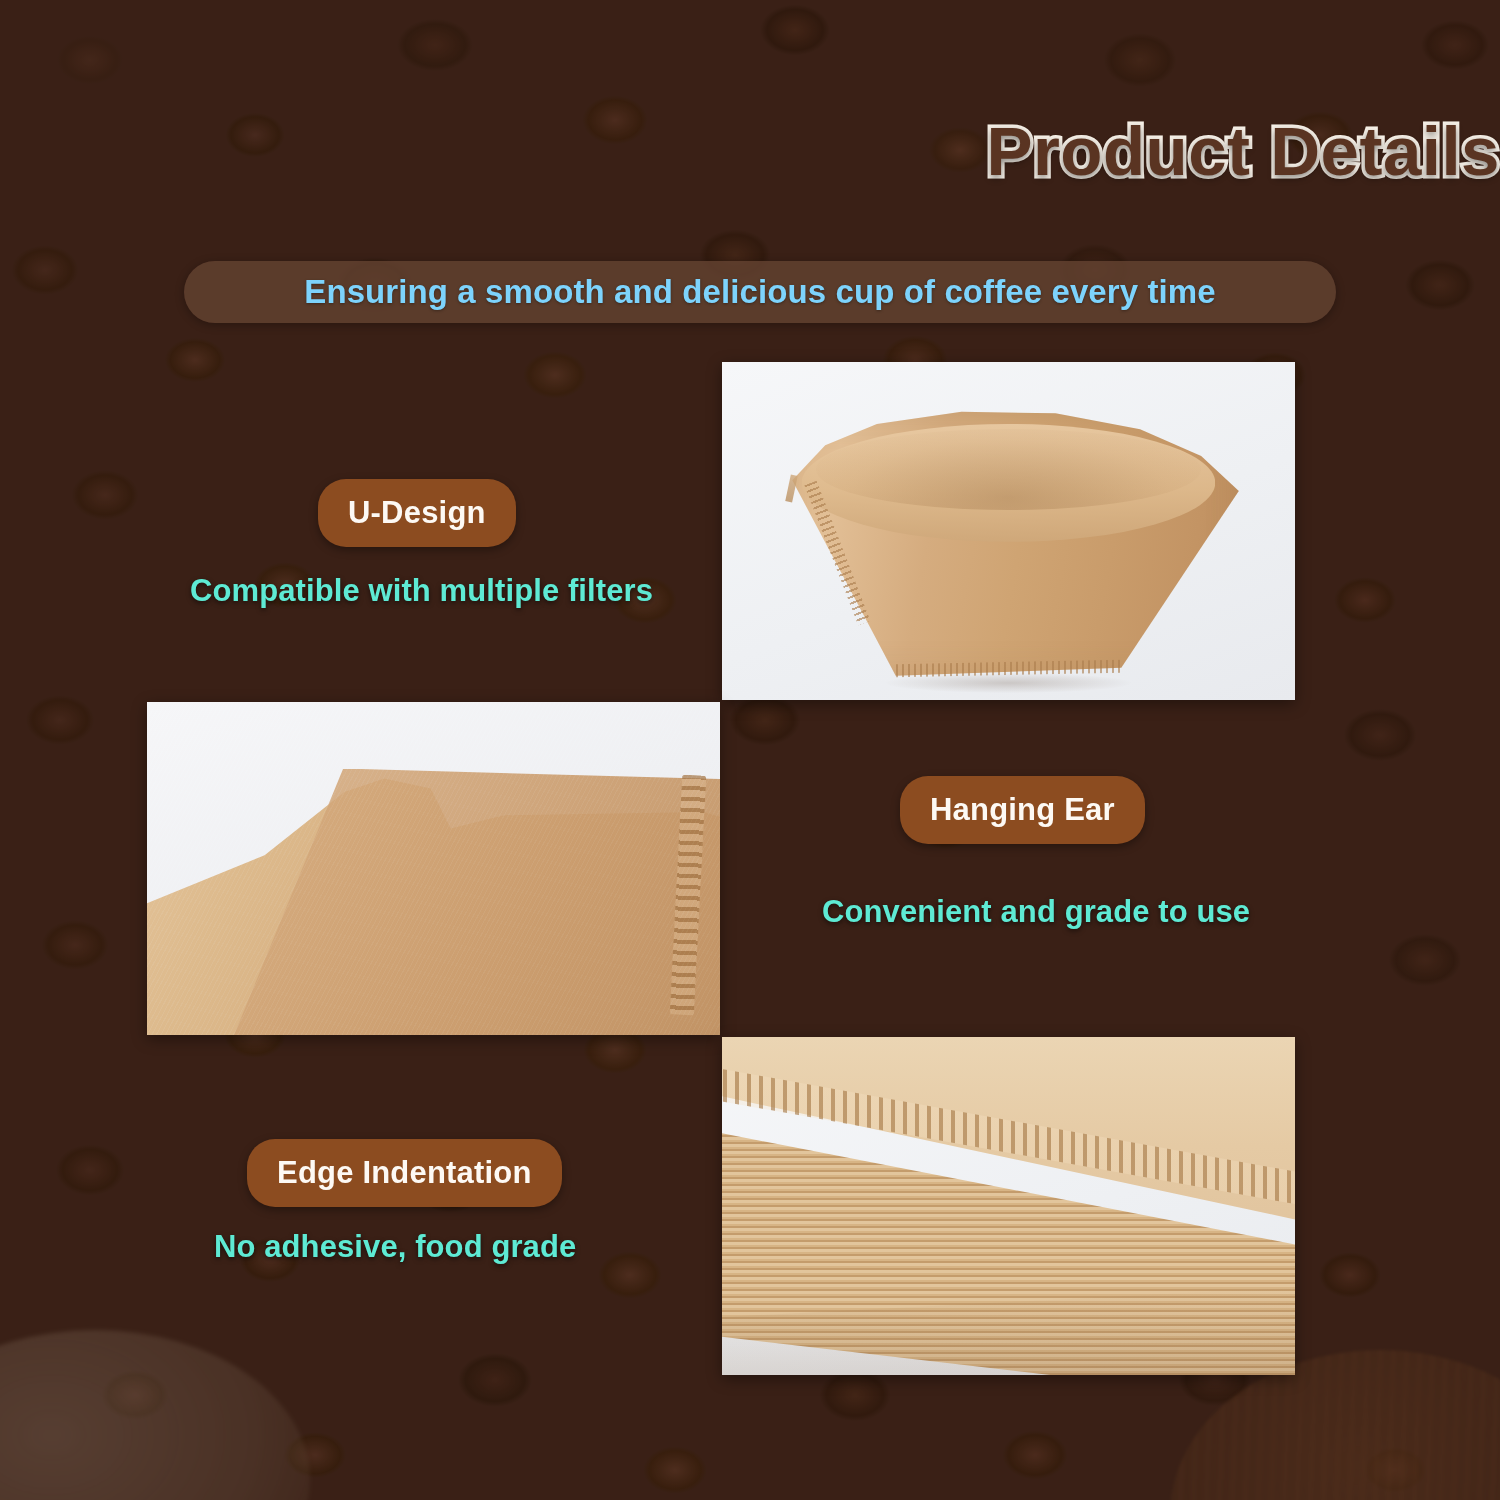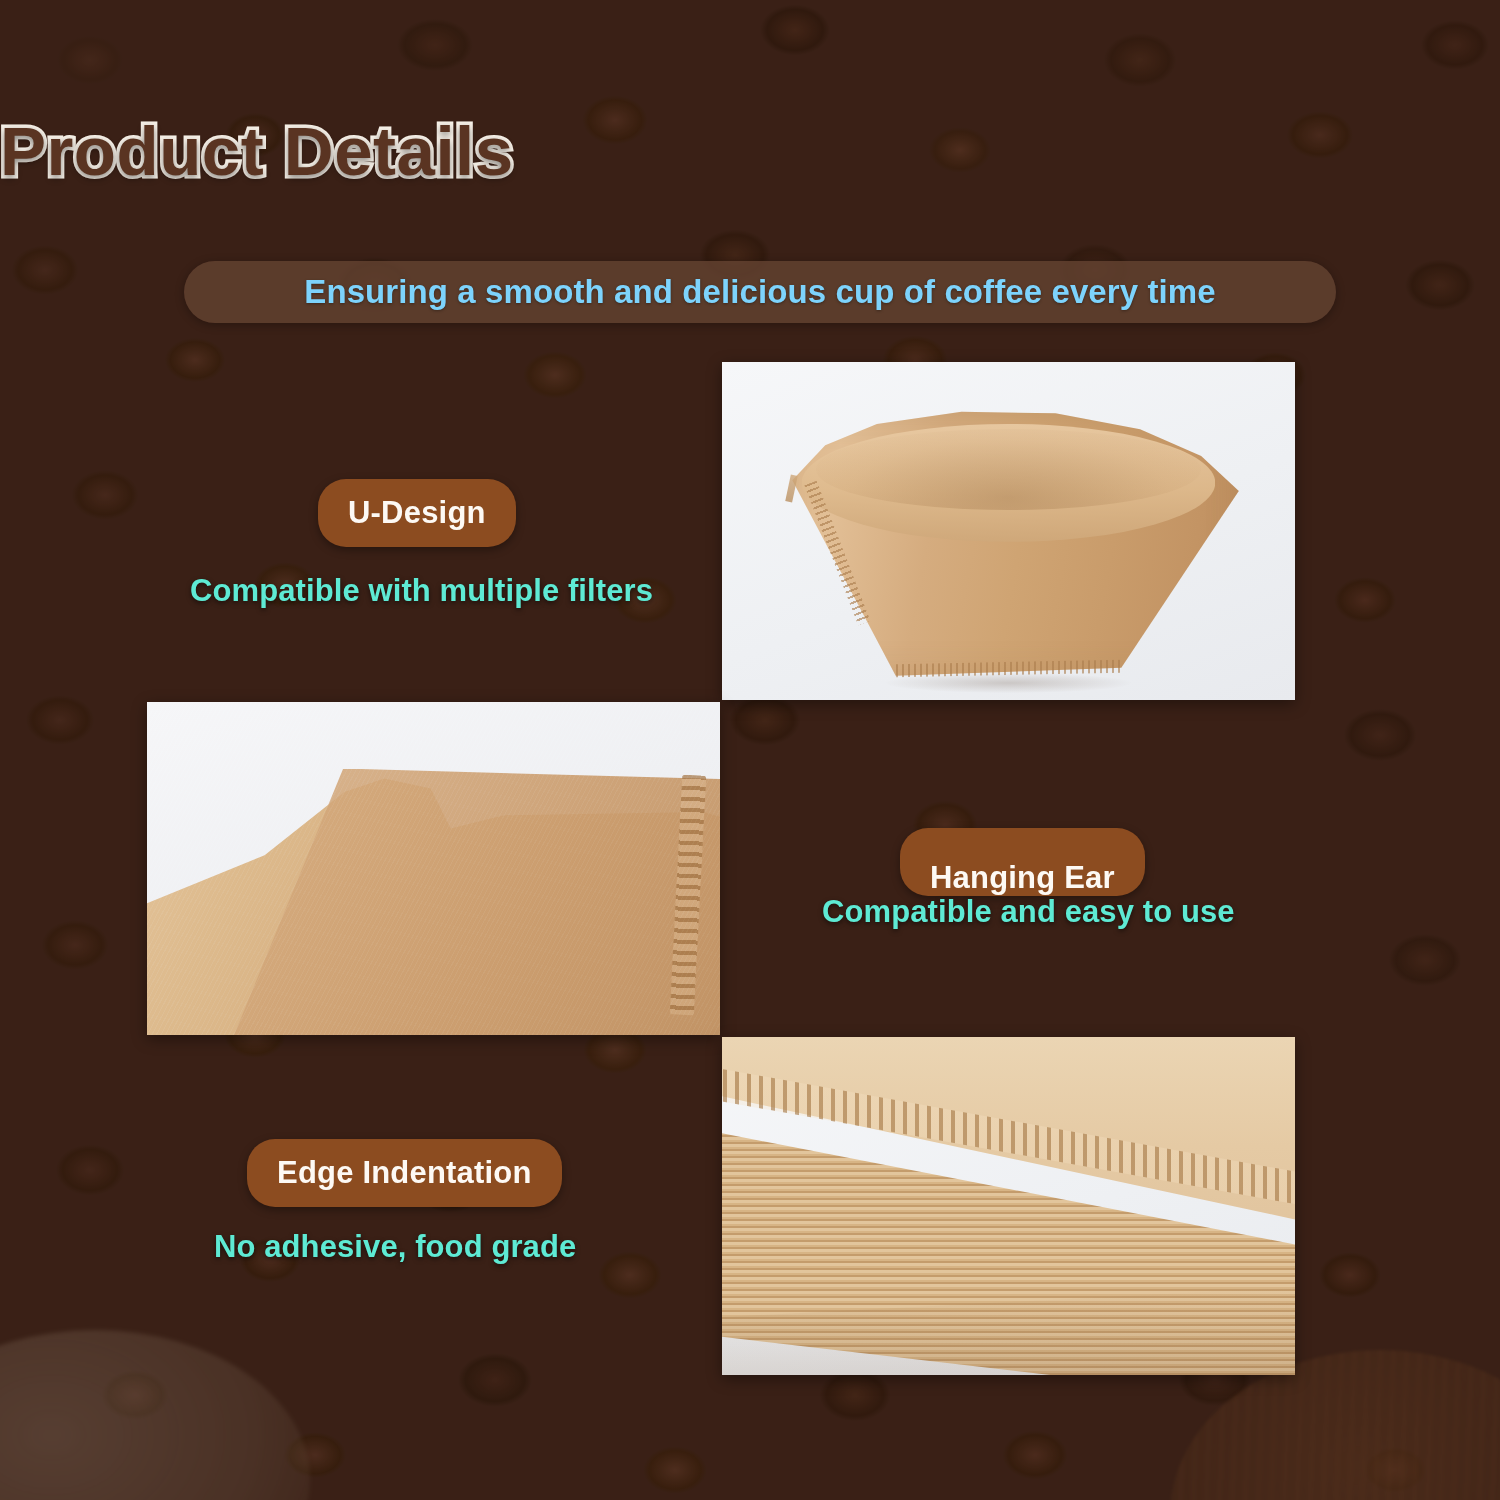--- a/index.html
+++ b/index.html
@@ -114,21 +114,21 @@
     background:rgba(34,17,9,0.40);
   }
 
   
   .content { position:absolute; inset:0; }
 
   
   .title {
     position:absolute;
     top:112px; left:0; width:1500px;
-    text-align:left;
+    text-align:right;
     font-size:69px;
     font-weight:bold;
     letter-spacing:0.5px;
     color:#5a3422;
     -webkit-text-stroke:7px #f7f1e8;
     paint-order:stroke fill;
     text-shadow:0 3px 7px rgba(0,0,0,0.45);
   }
 
   
@@ -361,24 +361,24 @@
           <div class="cone-rim"></div>
           <div class="cone-inner-shadow"></div>
           <div class="cone-fold"></div>
           <div class="crimp-left"></div>
           <div class="crimp-bottom"></div>
           <div class="cone-shadow"></div>
         </div>
       </div>
     </div>
 
-    <div class="pill" style="left:900px; top:828px;align-items:flex-end;">
+    <div class="pill" style="left:900px; top:776px;">
       <span class="pill-label">Hanging Ear</span>
     </div>
-    <div class="caption" style="left:822px; top:894px;">Compatible and easy to use</div>
+    <div class="caption" style="left:822px; top:894px;">Convenient and grade to use</div>
 
     <div class="panel panel-2">
       <div class="photo">
         <div class="photo-bg"></div>
         <div class="ear-sheet"></div>
         <div class="ear-overlay"></div>
         <div class="ear-crimp"></div>
         <div class="ear-texture"></div>
       </div>
     </div>

